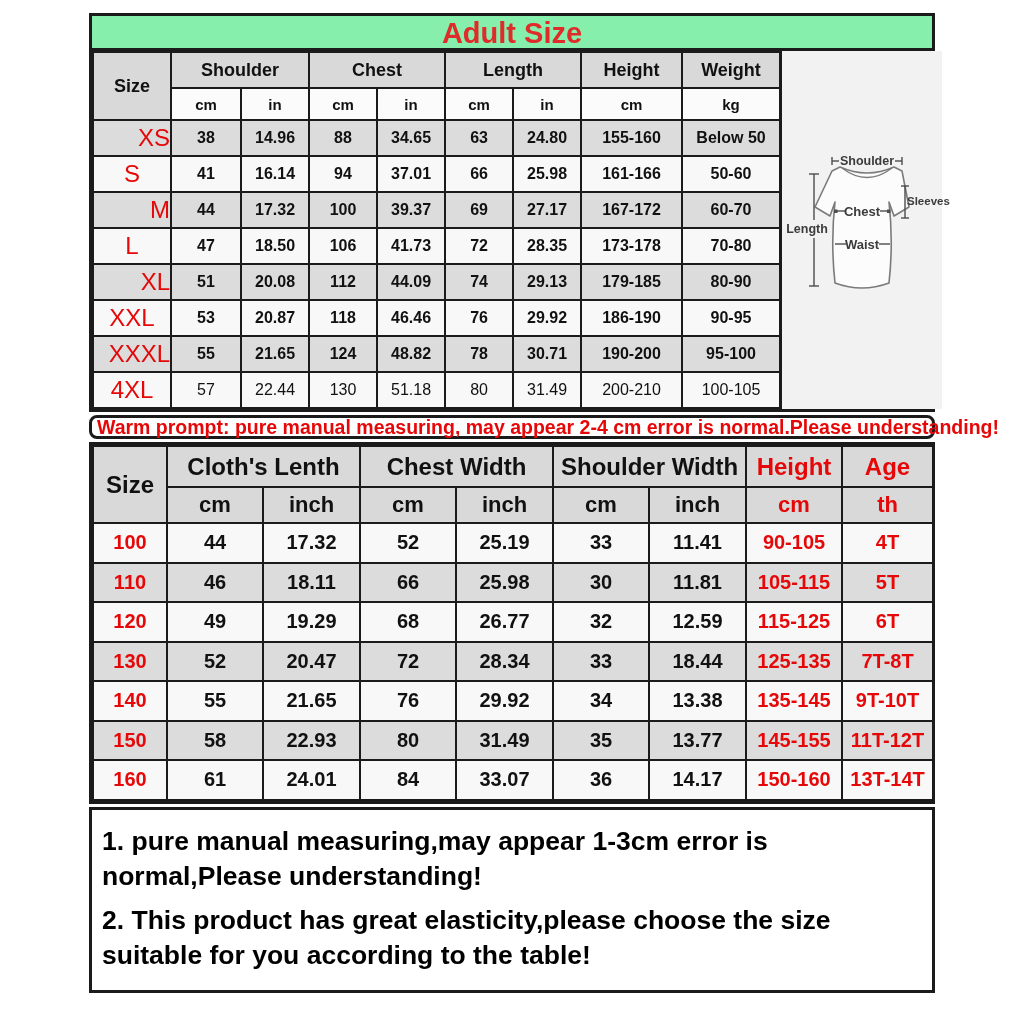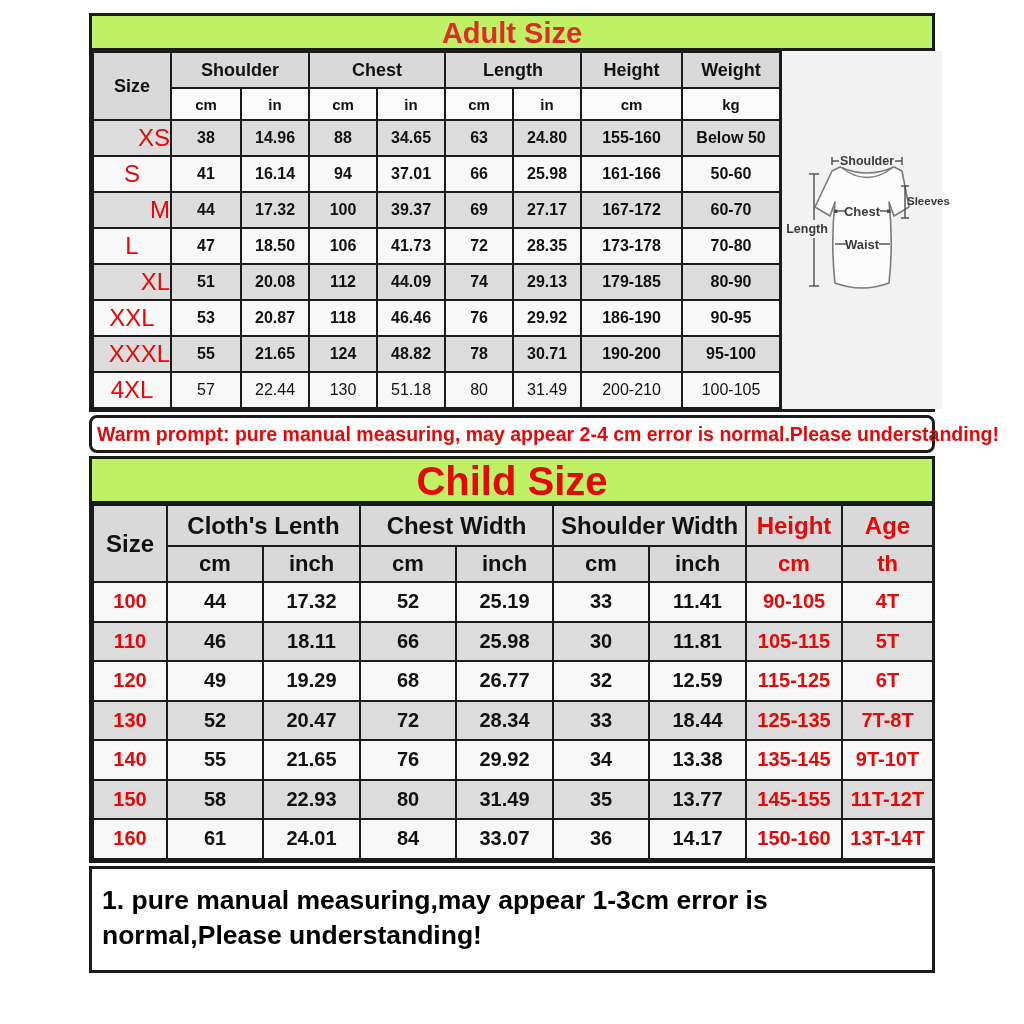--- a/index.html
+++ b/index.html
@@ -18,21 +18,21 @@
     font-family:"Liberation Sans","DejaVu Sans",sans-serif;
     -webkit-font-smoothing:antialiased;
   }
   .page{width:846px;margin:13px auto 0;}
   .box{border:3px solid var(--border);background:#fff;margin-bottom:3px;}
 
   
   .section-title{
     text-align:center;font-weight:700;color:var(--red-title);
     height:35px;line-height:34px;font-size:29px;
-    border-bottom:3px solid var(--border);background:#bef264;
+    border-bottom:3px solid var(--border);background:#86efac;
   }
   .child-title{height:45px;line-height:45px;font-size:40px;color:var(--red);}
 
   
   table{border-collapse:collapse;table-layout:fixed;}
   th,td{
     border:2px solid var(--border);
     text-align:center;vertical-align:middle;
     padding:0;color:#111;
     overflow:hidden;white-space:nowrap;
@@ -61,21 +61,21 @@
     border-left:1px solid var(--border);
   }
   .diagram svg{display:block;overflow:visible;}
   .diagram text{font-family:"Liberation Sans","DejaVu Sans",sans-serif;font-weight:700;fill:#3b3b3b;}
   .measure{stroke:#4c4c4c;stroke-width:1.4;}
   .shirt{fill:#fcfcfc;stroke:#7b7b7b;stroke-width:1.6;stroke-linejoin:round;}
   .collar{fill:none;stroke:#7b7b7b;stroke-width:1.3;}
 
   
   .warm{
-    height:38px;display:flex;align-items:center;
+    height:24px;display:flex;align-items:center;
     color:var(--red);font-weight:700;font-size:19.5px;
     padding-left:5px;white-space:nowrap;border-radius:8px;
   }
 
   
   .child-tbl{width:100%;}
   .child-tbl thead th{background:var(--gray-head);}
   .child-tbl thead tr.grp-row th{height:41px;font-size:24px;font-weight:700;}
   .child-tbl thead th.size-head{font-size:24px;}
   .child-tbl thead tr.unit-row th{height:36px;font-size:22px;font-weight:700;}
@@ -256,21 +256,20 @@
           <line class="measure" x1="115" y1="42" x2="115" y2="74"></line>
           <text x="117" y="61" font-size="11.5" text-anchor="start">Sleeves</text>
         </svg>
       </div>
     </div>
   </section>
 
   <div class="box warm">Warm prompt: pure manual measuring, may appear 2-4 cm error is normal.Please understanding!</div>
 
   <section class="box">
-    <div class="section-title child-title">Child Size</div>
     <table class="child-tbl">
       <colgroup>
         <col style="width:74px">
           <col style="width:96px">
           <col style="width:97px">
         <col style="width:96px">
           <col style="width:97px">
           <col style="width:96px">
         <col style="width:97px">
           <col style="width:96px">
@@ -373,15 +372,16 @@
             <td>14.17</td>
             <td class="red-val">150-160</td>
             <td class="red-val">13T-14T</td>
           </tr>
         </tbody>
     </table>
   </section>
 
   <section class="box notes">
     <p style="white-space:normal;">1. pure manual measuring,may appear 1-3cm error is normal,Please understanding!</p>
+    <p style="white-space:normal;">2. This product has great elasticity,please choose the size suitable for you according to the table!</p>
   </section>
 
 </div>
 
 </body></html>

